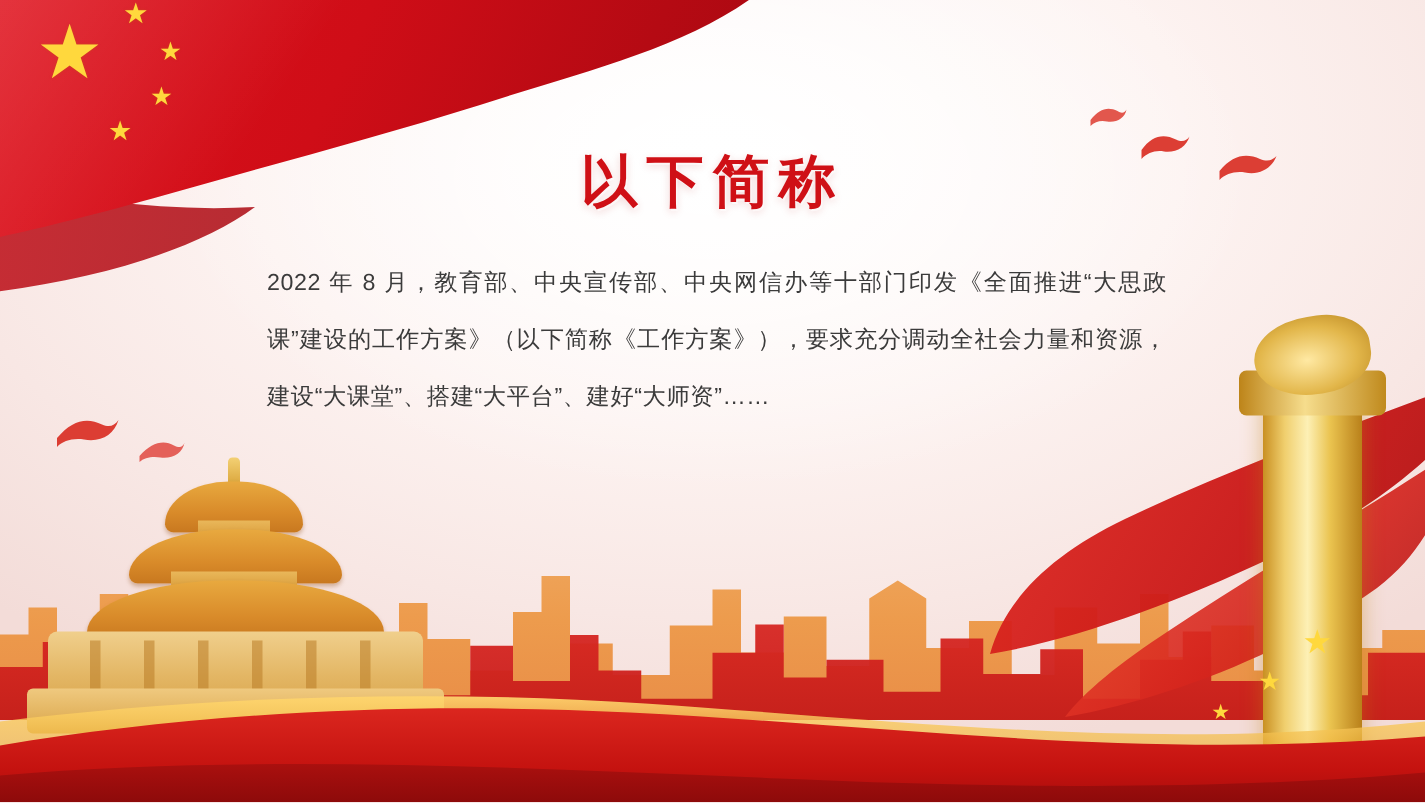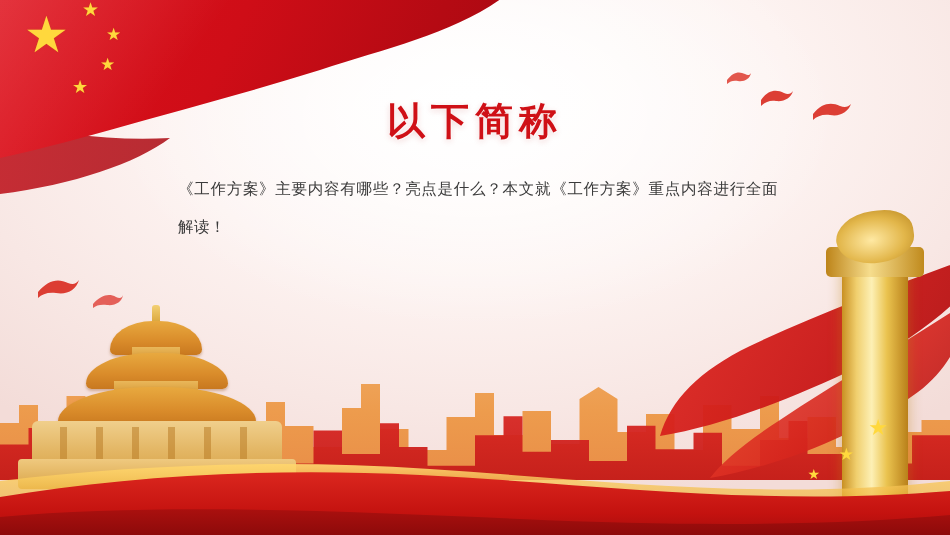--- a/index.html
+++ b/index.html
@@ -368,16 +368,16 @@
   </div>
   <div class="dove" style="left:92px; top:292px;">
     <svg width="32" height="18" viewBox="0 0 32 18">
         <path d="M1 12 C9 3 17 1 24 5 C28 7 30 6 31 3 C30 10 23 14 15 13 C10 12 4 13 1 16 Z" fill="#e2524a"></path>
       </svg>
   </div>
 
   <div class="title">以下简称</div>
 
   <div class="body-text">
-    <p>《工作方案》主要内容有哪些？亮点是什么？本文就《工作方案》重点内容进行全面解读！</p>
+    <p>2022 年 8 月，教育部、中央宣传部、中央网信办等十部门印发《全面推进“大思政课”建设的工作方案》（以下简称《工作方案》），要求充分调动全社会力量和资源，建设“大课堂”、搭建“大平台”、建好“大师资”……</p>
   </div>
 
 </div>
 
 </body></html>

